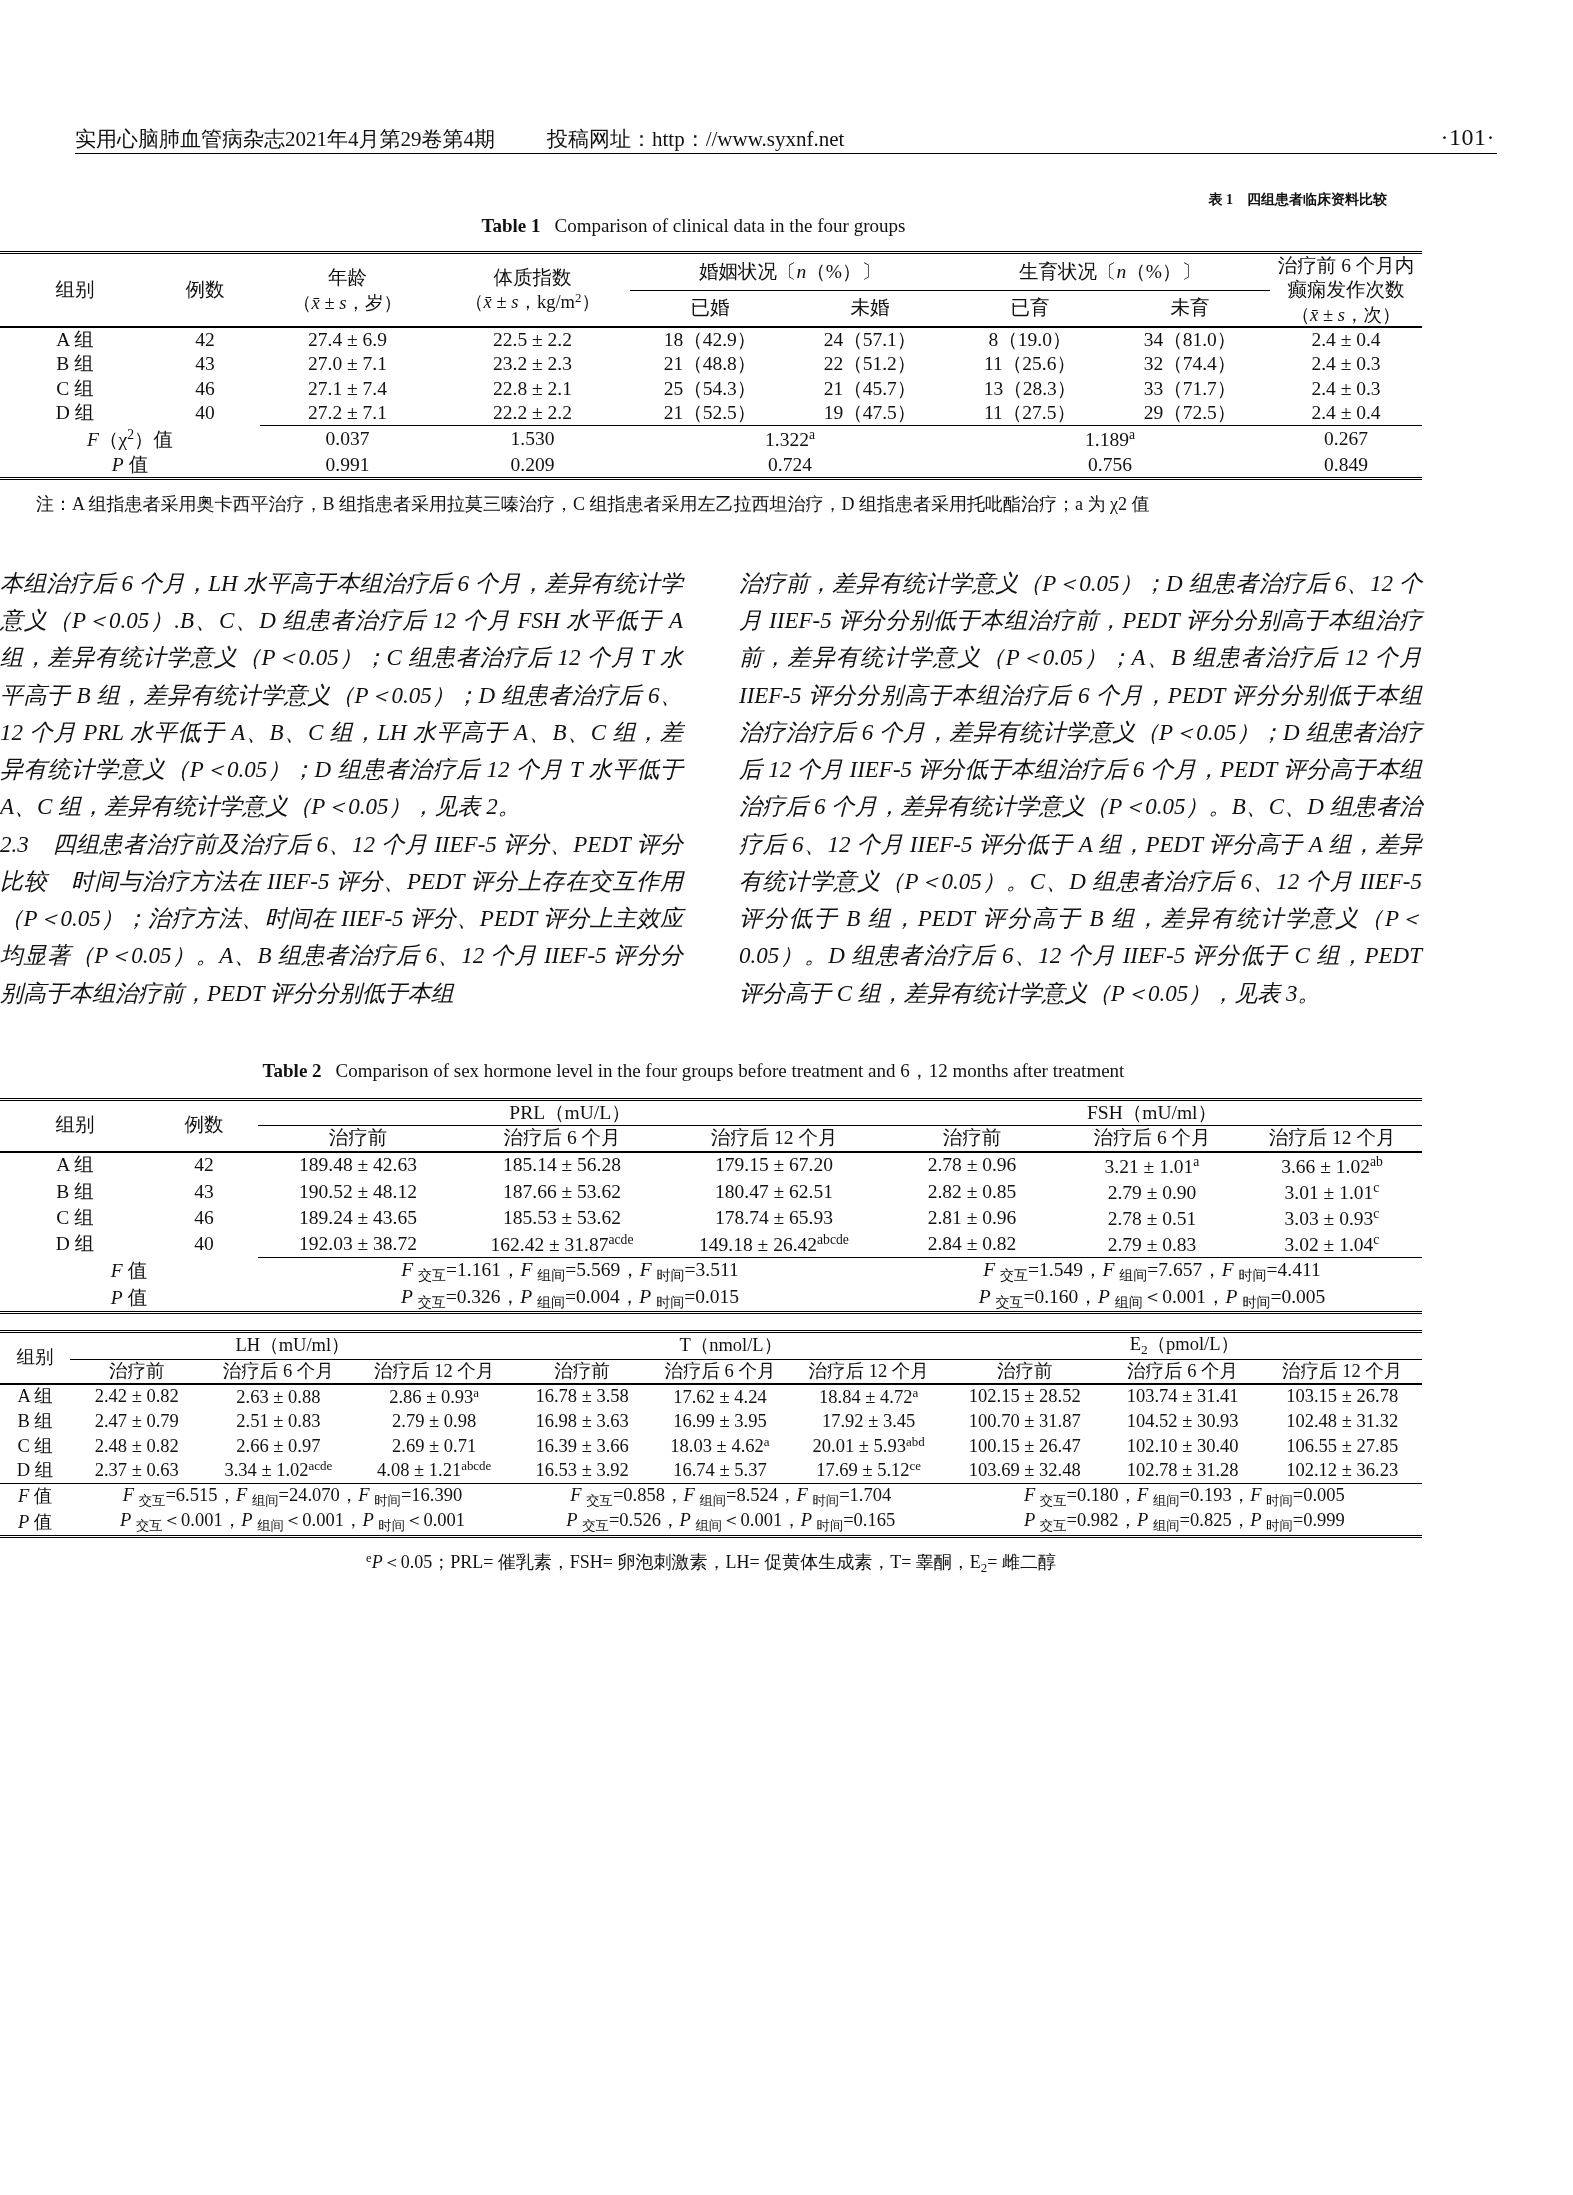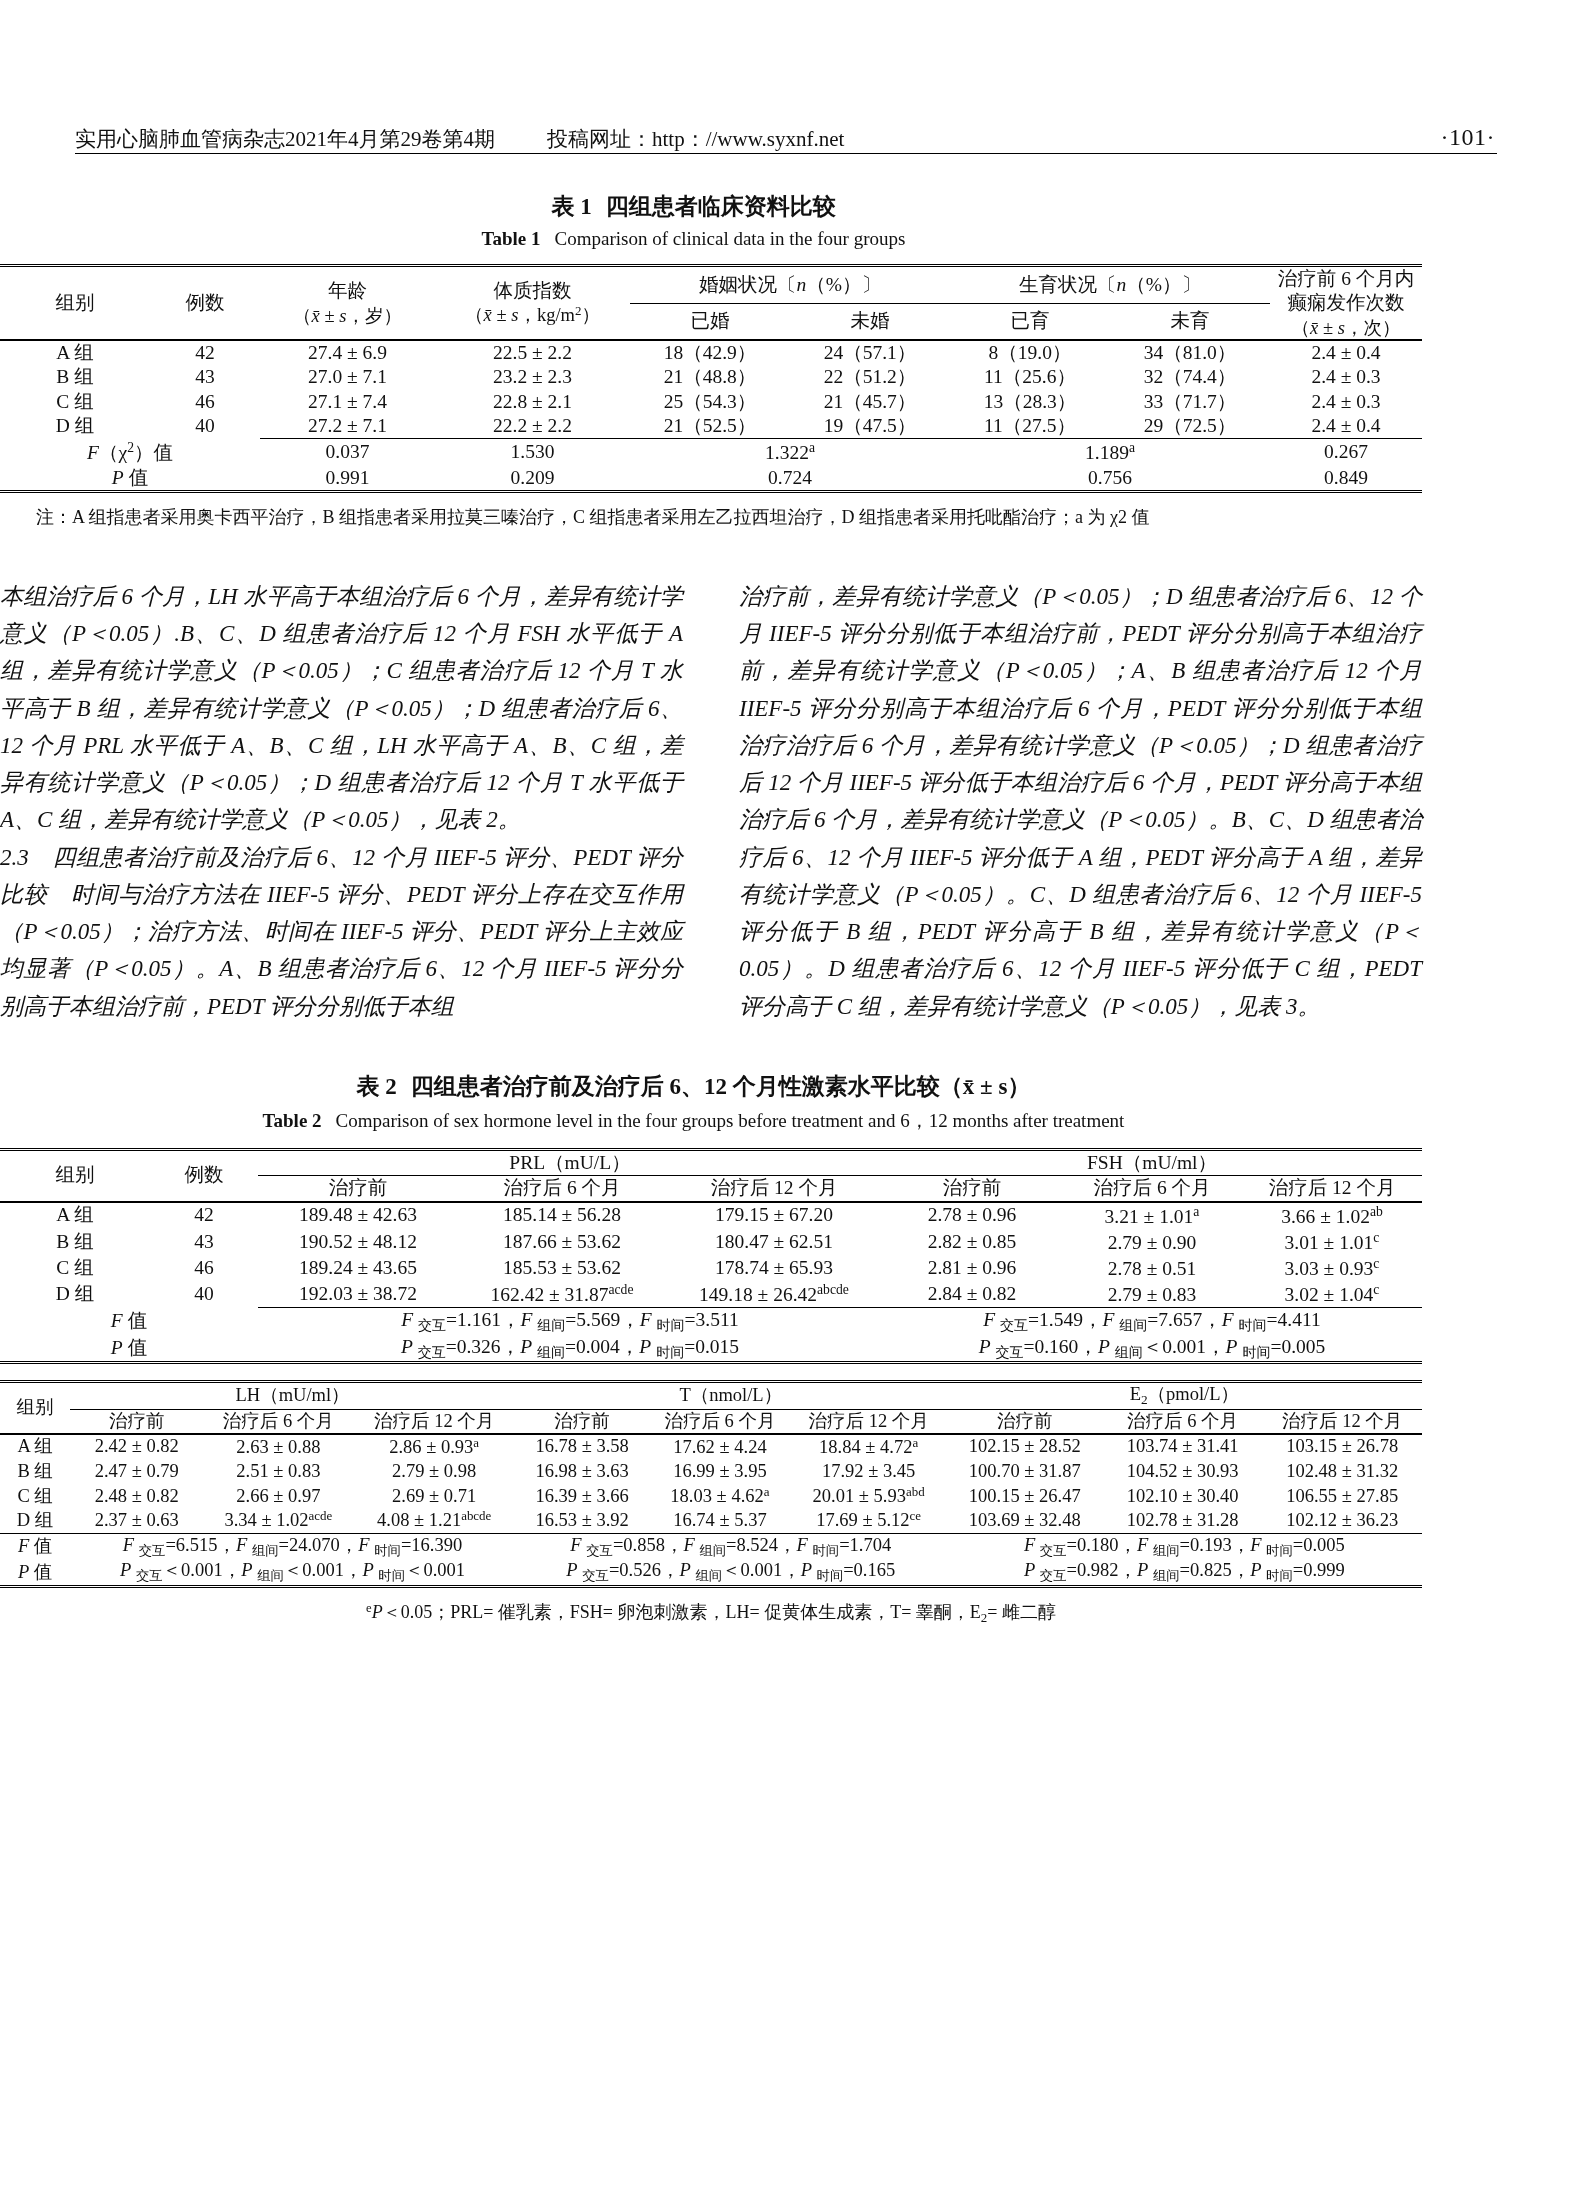--- a/index.html
+++ b/index.html
@@ -25,21 +25,21 @@
   .runhead .pageno {
     margin-left:auto; font-size:24px; letter-spacing:0.5px;
   }
   .rule-head {
     position:absolute; left:75px; top:112px; width:1422px;
     border-bottom:1.6px solid #000;
   }
 
   
   .caption { text-align:center; }
-  .caption .cn { font-size:23px; font-weight:bold; margin-bottom:6px; letter-spacing:0px;}
+  .caption .cn { font-size:14px; font-weight:bold; margin-bottom:6px; letter-spacing:0px;text-align:right;}
   .caption .cn .lbl { margin-right:14px; }
   .caption .en { font-size:19px; }
   .caption .en .lbl { font-weight:bold; margin-right:14px; }
 
   
   table.tbl {
     border-collapse:collapse;
     width:1422px;
     margin:0 auto;
     font-size:19.5px;
@@ -224,23 +224,20 @@
       <p>2.3　四组患者治疗前及治疗后 6、12 个月 IIEF-5 评分、PEDT 评分比较　时间与治疗方法在 IIEF-5 评分、PEDT 评分上存在交互作用（P＜0.05）；治疗方法、时间在 IIEF-5 评分、PEDT 评分上主效应均显著（P＜0.05）。A、B 组患者治疗后 6、12 个月 IIEF-5 评分分别高于本组治疗前，PEDT 评分分别低于本组</p>
     </div>
     <div class="col">
       <p>治疗前，差异有统计学意义（P＜0.05）；D 组患者治疗后 6、12 个月 IIEF-5 评分分别低于本组治疗前，PEDT 评分分别高于本组治疗前，差异有统计学意义（P＜0.05）；A、B 组患者治疗后 12 个月 IIEF-5 评分分别高于本组治疗后 6 个月，PEDT 评分分别低于本组治疗治疗后 6 个月，差异有统计学意义（P＜0.05）；D 组患者治疗后 12 个月 IIEF-5 评分低于本组治疗后 6 个月，PEDT 评分高于本组治疗后 6 个月，差异有统计学意义（P＜0.05）。B、C、D 组患者治疗后 6、12 个月 IIEF-5 评分低于 A 组，PEDT 评分高于 A 组，差异有统计学意义（P＜0.05）。C、D 组患者治疗后 6、12 个月 IIEF-5 评分低于 B 组，PEDT 评分高于 B 组，差异有统计学意义（P＜0.05）。D 组患者治疗后 6、12 个月 IIEF-5 评分低于 C 组，PEDT 评分高于 C 组，差异有统计学意义（P＜0.05），见表 3。</p>
     </div>
   </div>
 
   <div class="spacer-lg"></div>
 
   <div class="caption">
-    <div class="cn">
-      <span class="lbl">表 2</span><span>四组患者治疗前及治疗后 6、12 个月性激素水平比较（x̄ ± s）</span>
-    </div>
     <div class="en">
       <span class="lbl">Table 2</span><span>Comparison of sex hormone level in the four groups before treatment and 6，12 months after treatment</span>
     </div>
   </div>
 
   <div style="height:14px"></div>
 
   <table class="tbl">
     <colgroup>
       <col style="width:150px">

